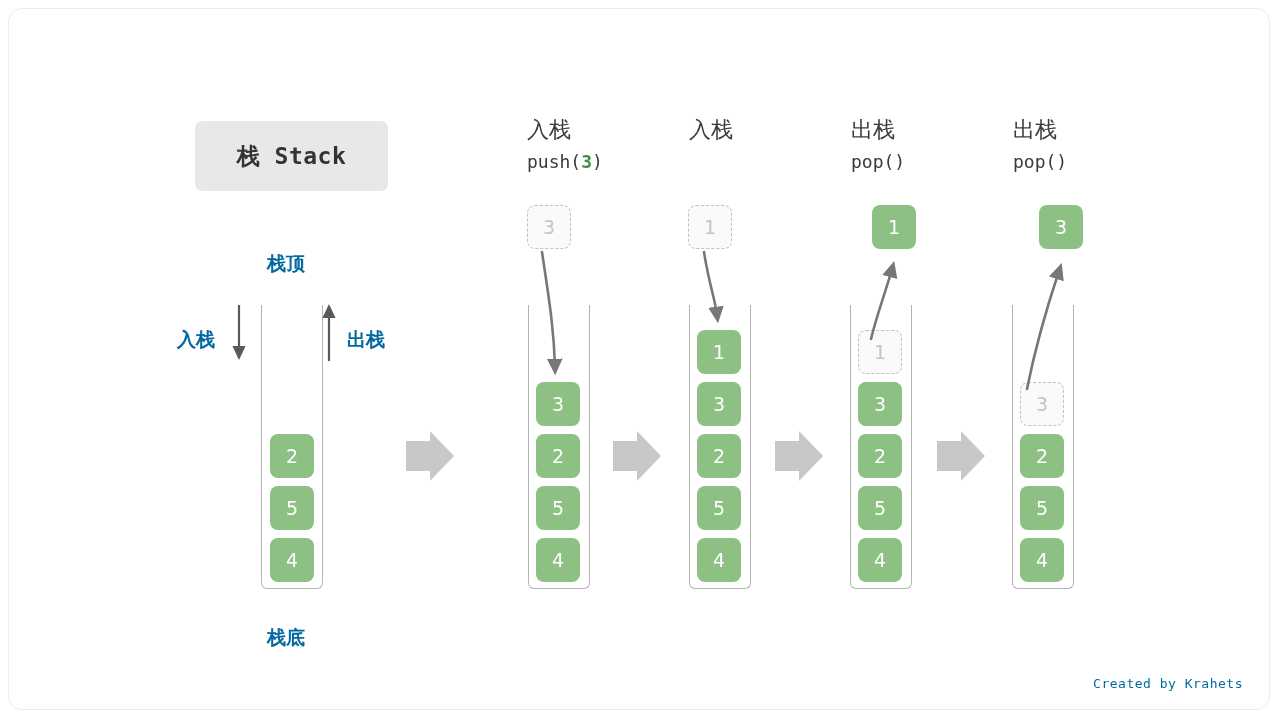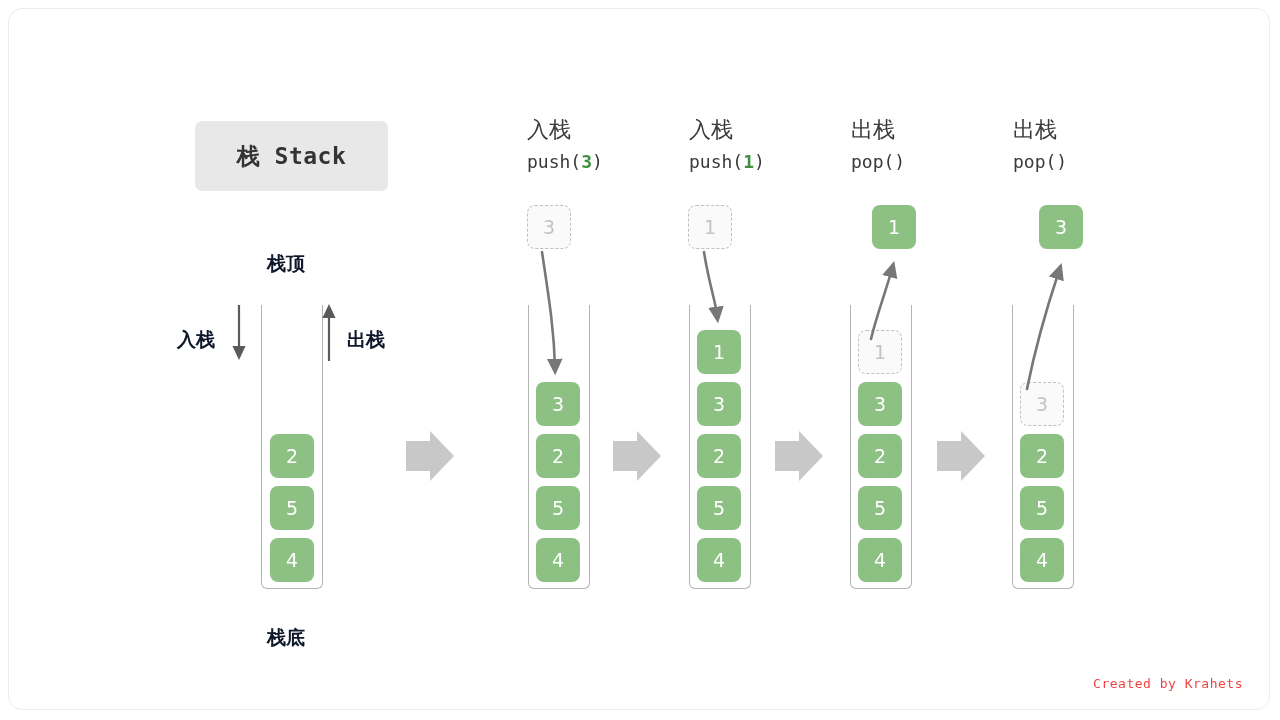--- a/index.html
+++ b/index.html
@@ -33,21 +33,21 @@
     color: #333333;
     letter-spacing: 0.5px;
   }
 
   
   .cjk-label {
     position: absolute;
     font-family: "DejaVu Sans", "Liberation Sans", sans-serif;
     font-weight: bold;
     font-size: 19px;
-    color: #0f172a;
+    color: #0369a1;
     white-space: nowrap;
   }
 
   
   .col-header {
     position: absolute;
     width: 200px;
     text-align: left;
     white-space: nowrap;
   }
@@ -110,21 +110,21 @@
     width: 1262px; height: 702px;
     pointer-events: none;
   }
 
   
   #credit {
     position: absolute;
     right: 26px; bottom: 18px;
     font-family: "DejaVu Sans Mono", "Liberation Mono", monospace;
     font-size: 13px;
-    color: #ef4444;
+    color: #0369a1;
     letter-spacing: 0.5px;
   }
 </style>
 </head>
 <body>
 
 <div id="card">
 
   <div id="title-badge">栈 Stack</div>
 
@@ -144,21 +144,20 @@
   </div>
   <div class="cell ghost" style="left:518px; top:196px;">3</div>
   <div class="stack-box" style="left:519px; top:296px;"></div>
   <div class="cell solid" style="left:527px; top:373px;">3</div>
   <div class="cell solid" style="left:527px; top:425px;">2</div>
   <div class="cell solid" style="left:527px; top:477px;">5</div>
   <div class="cell solid" style="left:527px; top:529px;">4</div>
 
   <div class="col-header" style="left:680px; top:106px;">
     <span class="cjk">入栈</span>
-    <span class="code"><span>push(</span><span class="arg">1</span><span>)</span></span>
   </div>
   <div class="cell ghost" style="left:679px; top:196px;">1</div>
   <div class="stack-box" style="left:680px; top:296px;"></div>
   <div class="cell solid" style="left:688px; top:321px;">1</div>
   <div class="cell solid" style="left:688px; top:373px;">3</div>
   <div class="cell solid" style="left:688px; top:425px;">2</div>
   <div class="cell solid" style="left:688px; top:477px;">5</div>
   <div class="cell solid" style="left:688px; top:529px;">4</div>
 
   <div class="col-header" style="left:842px; top:106px;">

